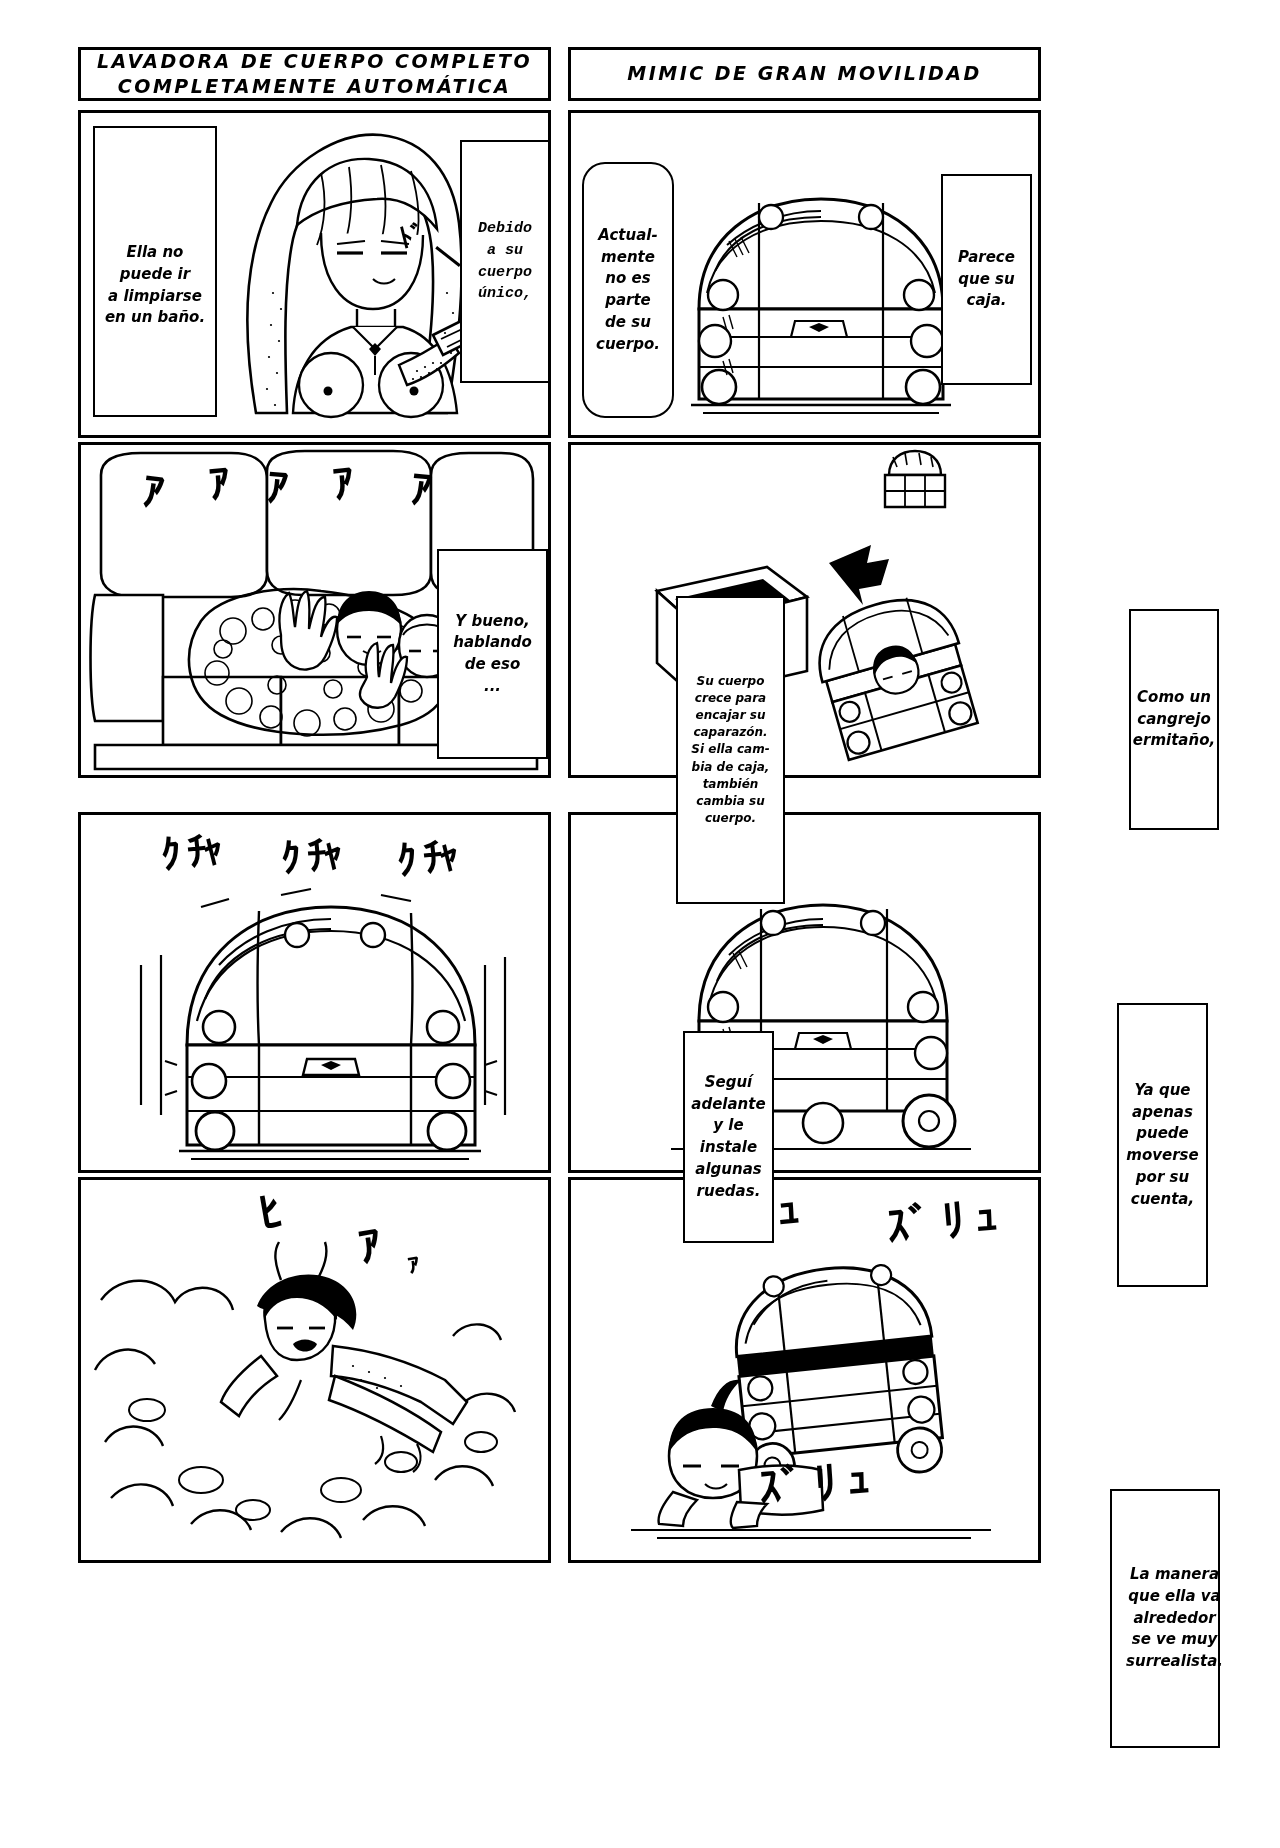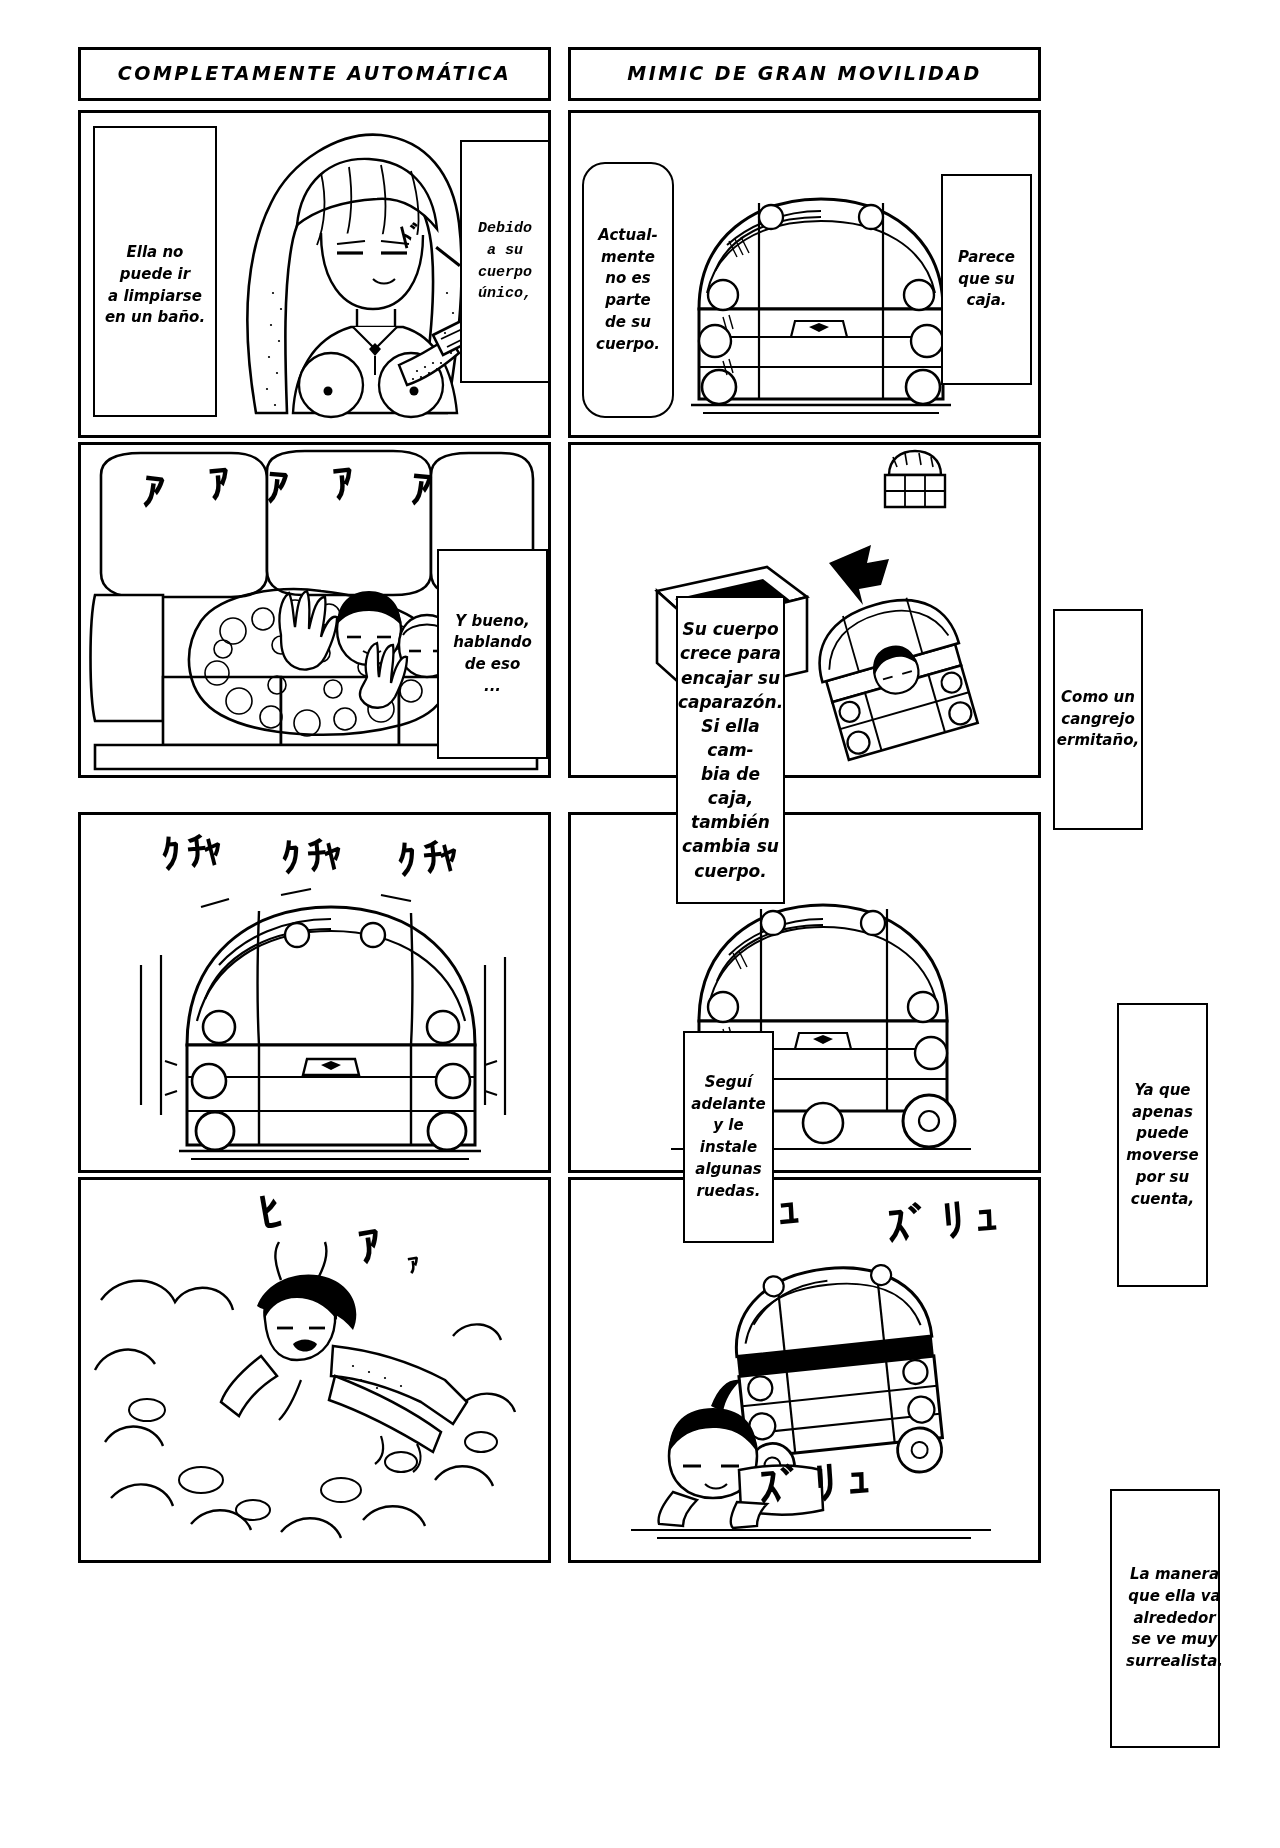--- a/index.html
+++ b/index.html
@@ -37,21 +37,21 @@
     position:absolute;border:2.5px solid #000;background:#fff;
     display:flex;align-items:center;justify-content:center;
     text-align:center;z-index:40;box-sizing:border-box;
   }
   .caption span{
     font-style:italic;font-weight:bold;
     font-size:15px;line-height:1.45;color:#000;
     padding:0 4px;display:block;
     font-family:"DejaVu Sans","Liberation Sans",sans-serif;
   }
-  .caption.small span{font-size:17px;line-height:1.42;}
+  .caption.small span{font-size:12px;line-height:1.42;}
 
   
   .sfx{
     position:absolute;z-index:30;color:#000;
     font-weight:bold;font-family:"DejaVu Sans",sans-serif;
     pointer-events:none;user-select:none;
   }
 
   
   .art{position:absolute;z-index:5;}
@@ -60,20 +60,21 @@
   .fillw{fill:#fff;stroke:#000;}
   .fillk{fill:#000;stroke:none;}
 </style>
 </head>
 <body>
 
 <div class="page">
 
   <div class="title-box" style="left:78px;top:47px;width:467px;height:48px;">
     <div class="title-text">
+      <div>LAVADORA DE CUERPO COMPLETO</div>
       <div>COMPLETAMENTE AUTOMÁTICA</div>
     </div>
   </div>
 
   <div class="title-box" style="left:568px;top:47px;width:467px;height:48px;">
     <div class="title-text">
       <div>MIMIC DE GRAN MOVILIDAD</div>
     </div>
   </div>
 
@@ -479,21 +480,21 @@
     <span style="white-space:pre-line;">Su cuerpo
 crece para
 encajar su
 caparazón.
 Si ella cam-
 bia de caja,
 también
 cambia su
 cuerpo.</span>
   </div>
-  <div class="caption" style="left:1053px;top:609px;width:90px;height:221px;">
+  <div class="caption" style="left:1129px;top:609px;width:90px;height:221px;">
     <span style="white-space:pre-line;">Como un
 cangrejo
 ermitaño,</span>
   </div>
 
   <div class="panel" style="left:568px;top:812px;width:467px;height:355px;">
     <div class="art" style="left:0;top:0;width:467px;height:355px;">
       <svg width="467" height="355" viewBox="0 0 467 355">
 
         <path class="fillw" stroke-width="3" d="M128 206 C128 130 186 90 252 90 C318 90 376 130 376 206 Z"></path>

